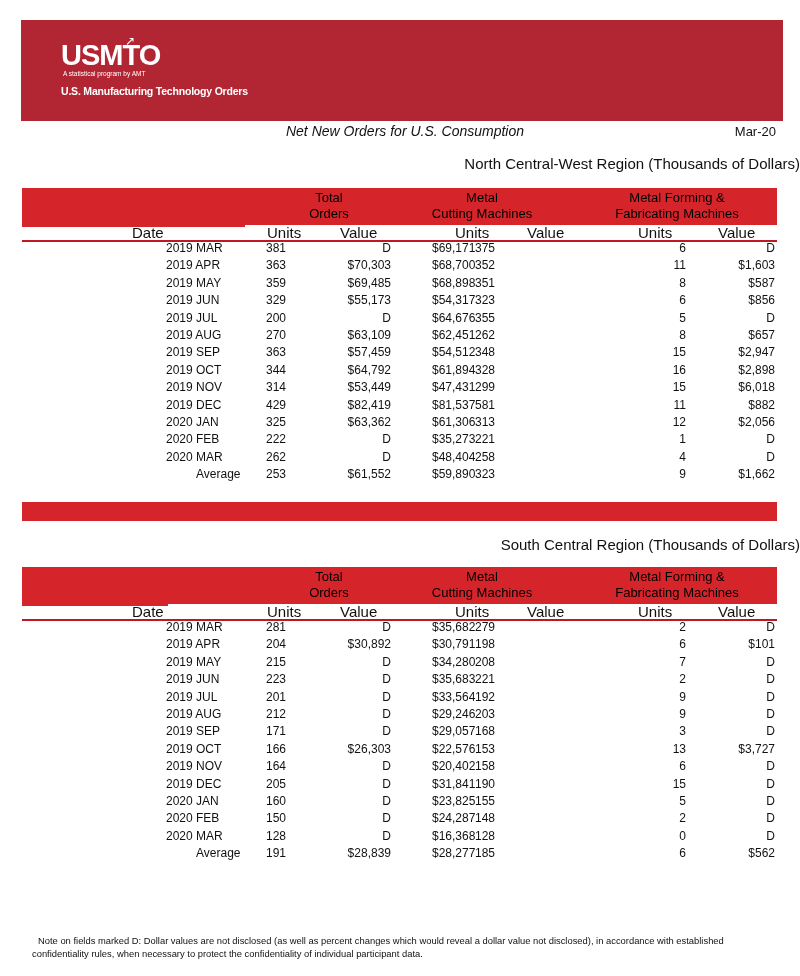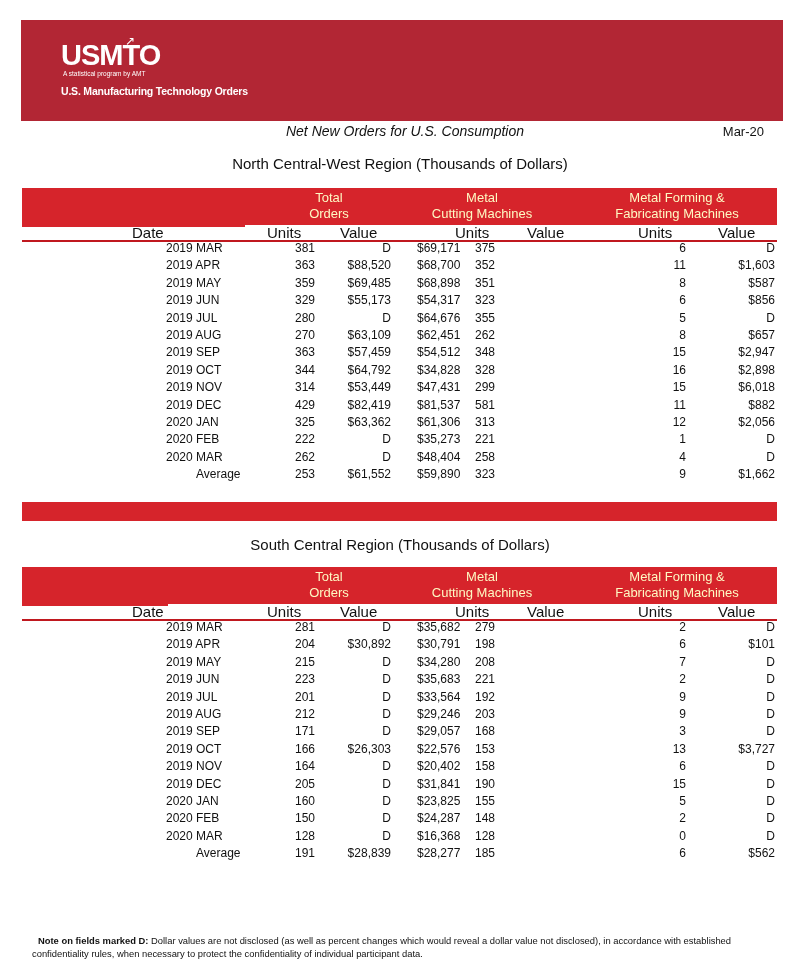--- a/index.html
+++ b/index.html
@@ -4,42 +4,42 @@
 <style>
   html, body { margin: 0; padding: 0; background: #ffffff; }
   body { width: 800px; height: 976px; position: relative; overflow: hidden; font-family: "Liberation Sans", sans-serif; color: #111; }
   .banner { position: absolute; left: 21px; top: 20px; width: 762px; height: 101px; background: #b22634; }
   .logo { position: absolute; left: 40px; top: 20px; color: #fff; }
   .logo-mark { font-family: "Liberation Sans", sans-serif; font-weight: bold; font-size: 29px; letter-spacing: -1px; line-height: 30px; position: relative; }
   .logo-arrow { position: absolute; left: 64px; top: -6px; font-size: 12px; }
   .logo-sub { font-size: 6.5px; line-height: 8px; margin-left: 2px; }
   .logo-title { position: absolute; left: 40px; top: 65px; font-size: 10.5px; font-weight: bold; color: #fff; letter-spacing: -0.2px; white-space: nowrap; }
   .doc-title { position: absolute; left: 0; width: 810px; top: 123px; text-align: center; font-style: italic; font-size: 14px; }
-  .doc-date { position: absolute; right: 36px; top: 124px; font-size: 13px; }
-  .region-title { position: absolute; left: 0; width: 800px; text-align: center; font-size: 15px; }
+  .doc-date { position: absolute; right: 24px; top: 124px; font-size: 13px; }
+  .region-title { position: absolute; left: 0; width: 800px; text-align: right; font-size: 15px; }
   .table-head { position: absolute; left: 22px; width: 755px; }
   .head-band { position: absolute; left: 0; top: 0; width: 755px; height: 37px; background: #d6242b; }
-  .head-band .group { position: absolute; top: 2px; text-align: center; color: #fef9c3; font-size: 13px; line-height: 16px; }
+  .head-band .group { position: absolute; top: 2px; text-align: center; color: #000000; font-size: 13px; line-height: 16px; }
   .head-line-left { position: absolute; left: 0; top: 37px; width: 223px; height: 2px; background: #d6242b; }
   .subhead { position: absolute; top: 37px; font-size: 15px; line-height: 16px; }
   .head-bottom { position: absolute; left: 0; width: 755px; height: 2px; background: #c0181f; }
   .rows { position: absolute; left: 0; width: 800px; font-family: "Liberation Sans", sans-serif; font-size: 12px; }
   .row { position: absolute; left: 0; width: 800px; height: 17px; }
   .row span { position: absolute; top: 0; line-height: 17px; white-space: nowrap; }
   .c-date { left: 166px; }
   .c-avg { left: 196px; }
-  .c-u1 { right: 485px; }
+  .c-u1 { right: 514px; }
   .c-v1 { right: 409px; }
   .c-u2 { right: 305px; }
-  .c-v2 { left: 417px; }
+  .c-v2 { left: 432px; }
   .c-u3 { right: 114px; }
   .c-v3 { right: 25px; }
   .mid-band { position: absolute; left: 22px; top: 502px; width: 755px; height: 19px; background: #d6242b; }
   .note { position: absolute; left: 32px; top: 934px; width: 740px; font-size: 9.4px; line-height: 13px; color: #111; }
-  .note b { font-weight: bold; padding-left: 6px; }
+  .note b { font-weight: normal; padding-left: 6px; }
 </style>
 </head>
 <body>
 
 <div class="banner">
   <div class="logo">
     <div class="logo-mark">USMTO</div>
     <span class="logo-arrow">↗</span>
     <div class="logo-sub">A statistical program by AMT</div>
   </div>
@@ -83,21 +83,21 @@
       <span class="c-u1">381</span>
       <span class="c-v1">D</span>
       <span class="c-u2">375</span>
       <span class="c-v2">$69,171</span>
       <span class="c-u3">6</span>
       <span class="c-v3">D</span>
     </div>
     <div class="row" style="top: 17.4px;">
       <span class="c-date">2019  APR</span>
       <span class="c-u1">363</span>
-      <span class="c-v1">$88,520</span>
+      <span class="c-v1">$70,303</span>
       <span class="c-u2">352</span>
       <span class="c-v2">$68,700</span>
       <span class="c-u3">11</span>
       <span class="c-v3">$1,603</span>
     </div>
     <div class="row" style="top: 34.8px;">
       <span class="c-date">2019  MAY</span>
       <span class="c-u1">359</span>
       <span class="c-v1">$69,485</span>
       <span class="c-u2">351</span>
@@ -109,21 +109,21 @@
       <span class="c-date">2019  JUN</span>
       <span class="c-u1">329</span>
       <span class="c-v1">$55,173</span>
       <span class="c-u2">323</span>
       <span class="c-v2">$54,317</span>
       <span class="c-u3">6</span>
       <span class="c-v3">$856</span>
     </div>
     <div class="row" style="top: 69.6px;">
       <span class="c-date">2019  JUL</span>
-      <span class="c-u1">280</span>
+      <span class="c-u1">200</span>
       <span class="c-v1">D</span>
       <span class="c-u2">355</span>
       <span class="c-v2">$64,676</span>
       <span class="c-u3">5</span>
       <span class="c-v3">D</span>
     </div>
     <div class="row" style="top: 87px;">
       <span class="c-date">2019  AUG</span>
       <span class="c-u1">270</span>
       <span class="c-v1">$63,109</span>
@@ -139,21 +139,21 @@
       <span class="c-u2">348</span>
       <span class="c-v2">$54,512</span>
       <span class="c-u3">15</span>
       <span class="c-v3">$2,947</span>
     </div>
     <div class="row" style="top: 121.8px;">
       <span class="c-date">2019  OCT</span>
       <span class="c-u1">344</span>
       <span class="c-v1">$64,792</span>
       <span class="c-u2">328</span>
-      <span class="c-v2">$34,828</span>
+      <span class="c-v2">$61,894</span>
       <span class="c-u3">16</span>
       <span class="c-v3">$2,898</span>
     </div>
     <div class="row" style="top: 139.2px;">
       <span class="c-date">2019  NOV</span>
       <span class="c-u1">314</span>
       <span class="c-v1">$53,449</span>
       <span class="c-u2">299</span>
       <span class="c-v2">$47,431</span>
       <span class="c-u3">15</span>

